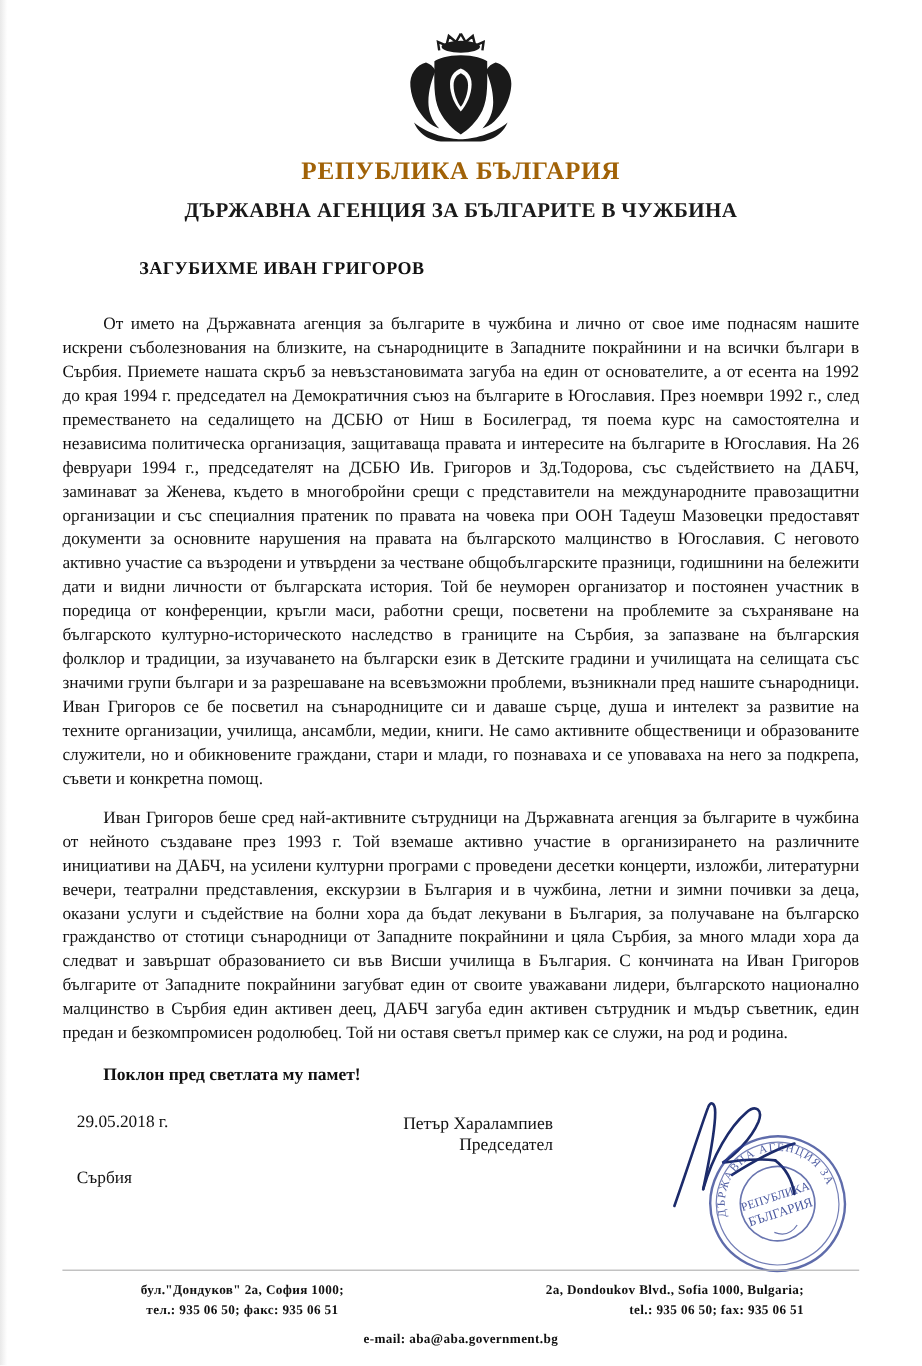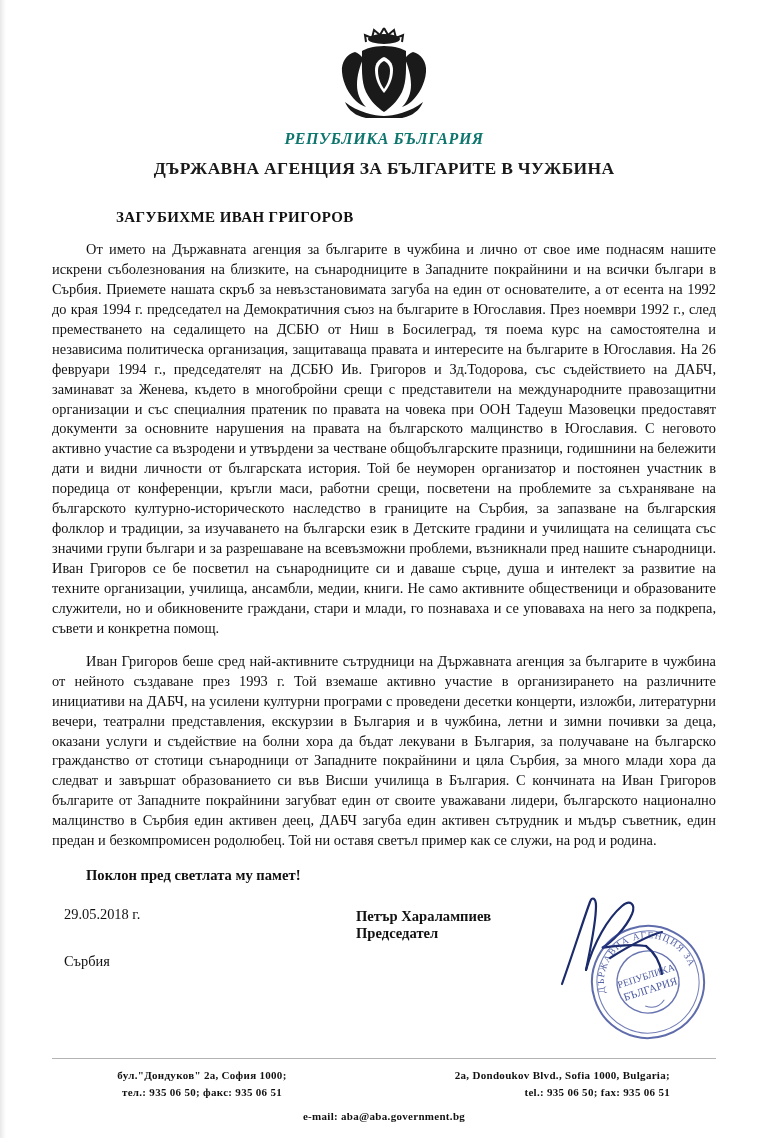--- a/index.html
+++ b/index.html
@@ -36,46 +36,45 @@
     height: 92px;
     position: relative;
   }
   .emblem svg { display: block; }
 
   .org-block {
     text-align: center;
     margin-top: 12px;
   }
   .org-line1 {
-    font-size: 16px;
+    font-size: 21px;
     font-weight: bold;
     letter-spacing: 0.6px;
-    color: #0f766e;
-    font-style: italic;
+    color: #a16207;
   }
   .org-line2 {
     font-size: 17.5px;
     font-weight: bold;
     letter-spacing: 0.3px;
     margin-top: 10px;
     color: #1a1a1a;
   }
 
   
   .doc-title {
     margin-top: 30px;
     margin-left: 64px;
     font-size: 15px;
     font-weight: bold;
     letter-spacing: 0.4px;
   }
 
   
   .body-text {
-    margin-top: 14px;
+    margin-top: 28px;
     font-size: 14.4px;
     line-height: 1.385;
     text-align: justify;
   }
   .body-text p {
     margin: 0 0 13px 0;
     text-indent: 34px;
   }
   .closing {
     margin-top: 16px;
@@ -94,25 +93,25 @@
     position: absolute;
     left: 12px;
     top: 0;
     font-size: 14.4px;
   }
   .sig-left .city {
     margin-top: 30px;
   }
   .sig-center {
     position: absolute;
-    left: 304px;
+    left: 284px;
     top: 2px;
-    text-align: left;
+    text-align: right;
     font-size: 14.6px;
-    font-weight: bold;
+    font-weight: normal;
   }
   .sig-center .role {
   }
 
   .signature-mark {
     position: absolute;
     left: 498px;
     top: -18px;
     width: 150px;
     height: 120px;

